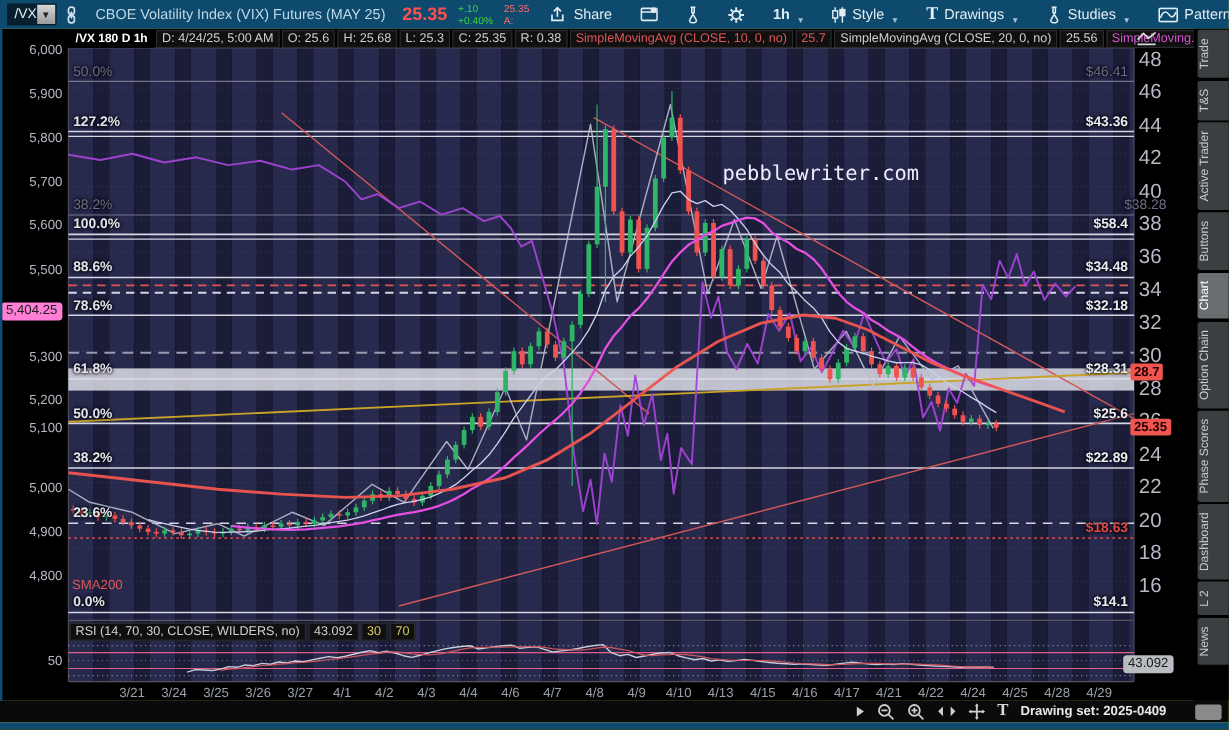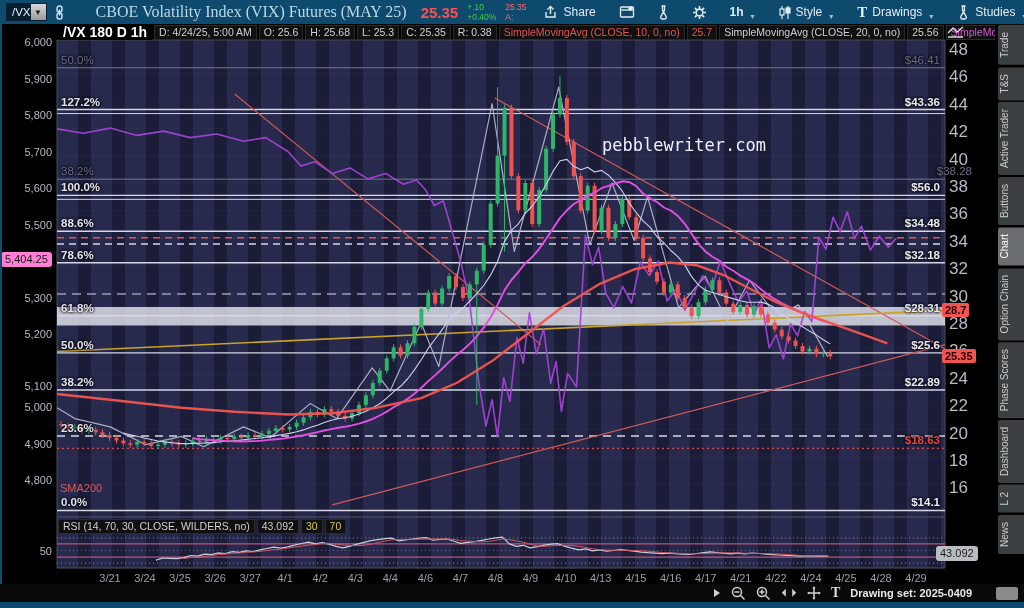--- a/index.html
+++ b/index.html
@@ -14,21 +14,21 @@
   #symbol-box { display:flex; align-items:center; background:#071f2e; border:1px solid #062031;
     height:18px; width:80px; margin-left:6px; }
   #symbol-box .sym { flex:1; padding-left:5px; font-size:11.5px; color:#e8f1f7; }
   #symbol-box .dd { width:15px; height:16px; background:linear-gradient(#d8d8d8,#9a9a9a);
     color:#222; font-size:8px; display:flex; align-items:center; justify-content:center; }
   .tb-icon { display:flex; align-items:center; justify-content:center; padding:0 6px; height:24px; }
   .tb-icon svg { display:block; }
   .tb-btn { display:flex; align-items:center; gap:5px; padding:0 7px; height:24px;
     font-size:12px; color:#e2ecf3; white-space:nowrap; }
   .caret { font-size:8px; color:#9fc0d4; margin-left:2px; align-self:flex-end; padding-bottom:3px; }
-  #inst-title { font-size:16px; color:#bdd7e6; margin-left:24px; white-space:nowrap;font-family:Liberation Serif, serif; }
+  #inst-title { font-size:12px; color:#bdd7e6; margin-left:8px; white-space:nowrap; }
   #last-price { color:#ff4f4f; font-size:15px; font-weight:bold; margin-left:14px; }
   .stack { display:flex; flex-direction:column; justify-content:center; margin-left:9px;
     font-size:8.5px; line-height:10px; }
   .stack.green { color:#3ed33e; }
   .stack.red { color:#ff6a6a; }
   #topbar .spacer { flex:1; }
 
   
   #workspace { position:absolute; left:0; top:24px; width:1024px; height:560px; background:#000; }
   #left-edge { position:absolute; left:0; top:0; width:2px; height:560px; background:#0f4d72; }
@@ -47,21 +47,21 @@
   .px-badge { position:absolute; left:942px; background:#f0564f; color:#250000; font-size:11px;
     font-weight:bold; padding:0 3px; border-radius:2px; line-height:14px;text-align:center; }
   #spx-badge { position:absolute; left:1px; background:#ff7fd6; color:#1c1c1c; font-size:11px;
     padding:0 4px; border-radius:3px; line-height:15px; }
   #rsi-badge { position:absolute; left:936px; background:#b9bcc0; color:#1d1d1d; font-size:11px;
     padding:0 4px; border-radius:3px; line-height:15px; }
 
   #chart-header { position:absolute; left:58px; top:1px; display:flex; gap:2px; align-items:center; }
   .cell { background:#101010; border:1px solid #2b2b2b; color:#cfcfcf; font-size:10.5px;
     padding:0 4px; line-height:13px; white-space:nowrap; }
-  .cell.title { background:#000; border-color:#000; color:#fff; font-weight:bold; font-size:14px; }
+  .cell.title { background:#000; border-color:#000; color:#fff; font-weight:bold; font-size:10px; }
   .cell.red { color:#e05555; }
   .cell.magenta { color:#d455d4; }
 
   #rsi-header { position:absolute; left:58px; top:495px; display:flex; gap:2px; align-items:center; }
   .cell.yellow { color:#d8c860; }
 
   #watermark { position:absolute; left:559px; top:112px; width:250px; text-align:center;
     color:#eef; font-family:"DejaVu Sans Mono", monospace; font-size:17px; line-height:19px; }
   #sma200-label { position:absolute; left:60px; top:458px; color:#e05555; font-size:11px; }
 
@@ -583,21 +583,21 @@
             </svg>
         </span>
       <span class="axis-l" style="top: 12px;">6,000</span>
           <span class="axis-l" style="top: 48.5px;">5,900</span>
           <span class="axis-l" style="top: 85px;">5,800</span>
           <span class="axis-l" style="top: 121.5px;">5,700</span>
           <span class="axis-l" style="top: 158px;">5,600</span>
           <span class="axis-l" style="top: 194.5px;">5,500</span>
           <span class="axis-l" style="top: 267.5px;">5,300</span>
           <span class="axis-l" style="top: 304px;">5,200</span>
-          <span class="axis-l" style="top: 356px;">5,100</span>
+          <span class="axis-l" style="top: 327px;">5,100</span>
           <span class="axis-l" style="top: 377px;">5,000</span>
           <span class="axis-l" style="top: 413.5px;">4,900</span>
           <span class="axis-l" style="top: 450px;">4,800</span>
           <span class="tick-r" style="top: 16px;">48</span>
           <span class="tick-r" style="top: 43.4px;">46</span>
           <span class="tick-r" style="top: 70.8px;">44</span>
           <span class="tick-r" style="top: 98.2px;">42</span>
           <span class="tick-r" style="top: 125.6px;">40</span>
           <span class="tick-r" style="top: 153px;">38</span>
           <span class="tick-r" style="top: 180.4px;">36</span>
@@ -613,21 +613,21 @@
           <span class="tick-r" style="top: 454.4px;">16</span>
           <span class="px-badge" style="top: 279.41px;">28.7</span>
           <span class="px-badge" style="top: 325.305px;">25.35</span>
           <span class="fibpct muted" style="left: 61px; top: 29.783px;">50.0%</span>
           <span class="fibprice muted" style="top: 29.783px;">$46.41</span>
           <span class="fibpct" style="left: 61px; top: 71.568px;">127.2%</span>
           <span class="fibprice" style="top: 71.568px;">$43.36</span>
           <span class="fibpct muted" style="left: 61px; top: 141.164px;">38.2%</span>
           <span class="fibprice muted" style="top: 141.164px; margin-left: 32px;">$38.28</span>
           <span class="fibpct" style="left: 61px; top: 157.33px;">100.0%</span>
-          <span class="fibprice" style="top: 157.33px;">$56.0</span>
+          <span class="fibprice" style="top: 157.33px;">$58.4</span>
           <span class="fibpct" style="left: 61px; top: 193.224px;">88.6%</span>
           <span class="fibprice" style="top: 193.224px;">$34.48</span>
           <span class="fibpct" style="left: 61px; top: 224.734px;">78.6%</span>
           <span class="fibprice" style="top: 224.734px;">$32.18</span>
           <span class="fibpct" style="left: 61px; top: 277.753px;">61.8%</span>
           <span class="fibprice" style="top: 277.753px;">$28.31</span>
           <span class="fibpct" style="left: 61px; top: 314.88px;">50.0%</span>
           <span class="fibprice" style="top: 314.88px;">$25.6</span>
           <span class="fibpct" style="left: 61px; top: 352.007px;">38.2%</span>
           <span class="fibprice" style="top: 352.007px;">$22.89</span>

